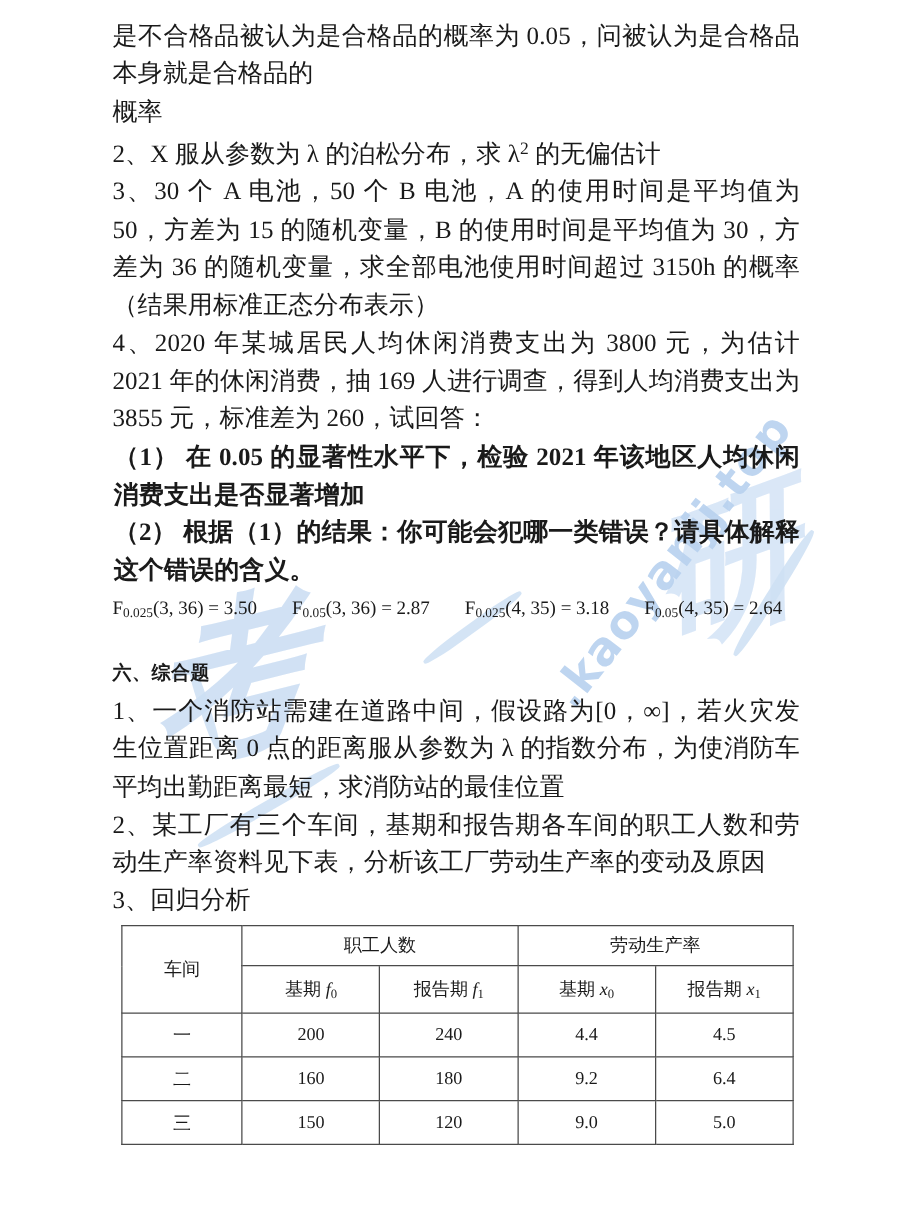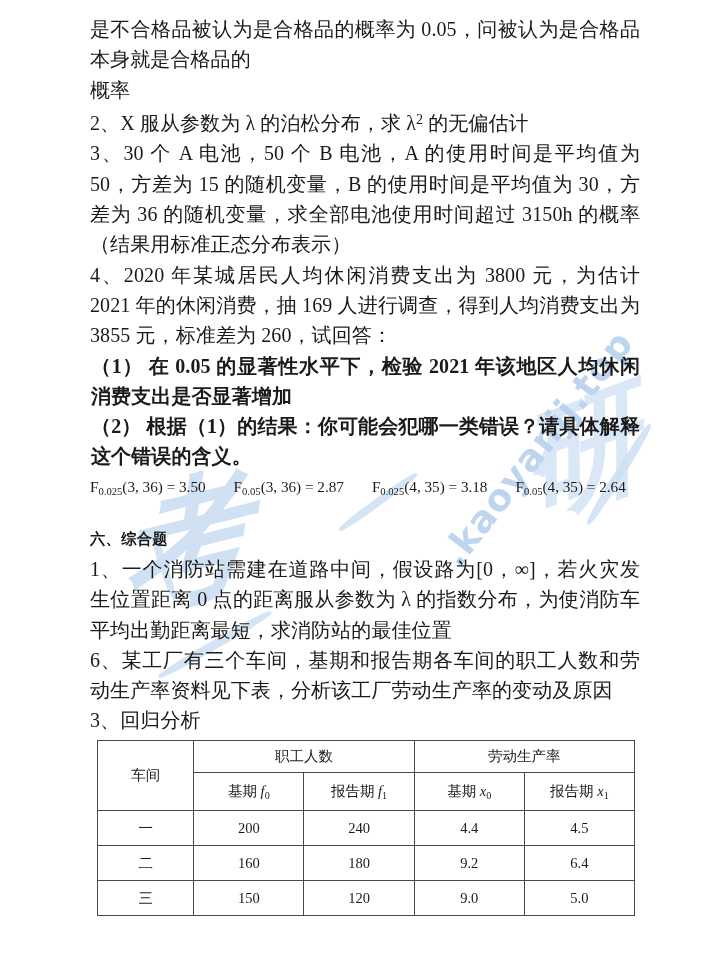--- a/index.html
+++ b/index.html
@@ -180,21 +180,21 @@
 
       <p class="line indent-sub">（2）  根据（1）的结果：你可能会犯哪一类错误？请具体解释这个错误的含义。</p>
 
 
       <p class="fline"><span>F<sub>0.025</sub>(3, 36) = 3.50</span><span class="sp"></span><span>F<sub>0.05</sub>(3, 36) = 2.87</span><span class="sp"></span><span>F<sub>0.025</sub>(4, 35) = 3.18</span><span class="sp"></span><span>F<sub>0.05</sub>(4, 35) = 2.64</span></p>
 
       <p class="sec-heading gap-before">六、综合题</p>
 
       <p class="line">1、一个消防站需建在道路中间，假设路为[0，∞]，若火灾发生位置距离 0 点的距离服从参数为 λ 的指数分布，为使消防车平均出勤距离最短，求消防站的最佳位置</p>
 
-      <p class="line">6、某工厂有三个车间，基期和报告期各车间的职工人数和劳动生产率资料见下表，分析该工厂劳动生产率的变动及原因</p>
+      <p class="line">2、某工厂有三个车间，基期和报告期各车间的职工人数和劳动生产率资料见下表，分析该工厂劳动生产率的变动及原因</p>
 
       <p class="line">3、回归分析</p>
 
     </div>
 
     <table id="factory-table">
       <tbody>
         <tr class="hdr-top">
           <td class="rowspan-cell" rowspan="2">车间</td>
           <td colspan="2">职工人数</td>

